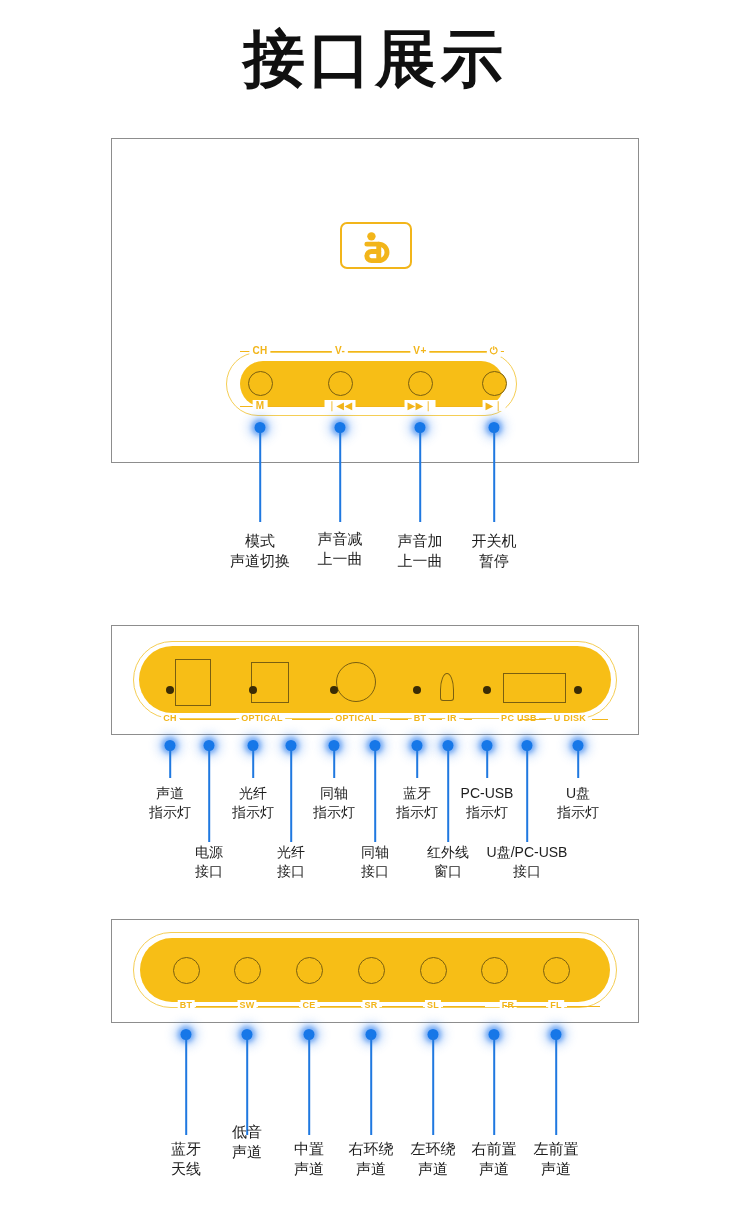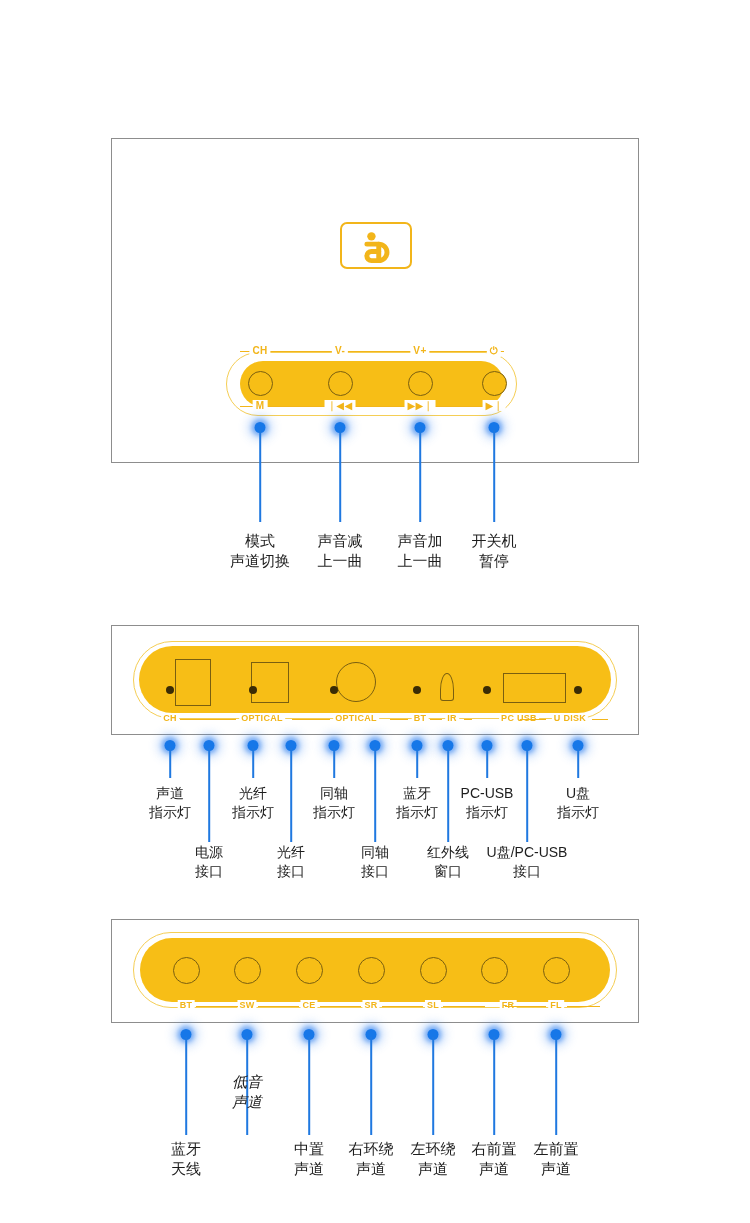--- a/index.html
+++ b/index.html
@@ -210,20 +210,21 @@
     white-space: nowrap;
     transform: translateX(-50%);
   }
   .caption.small { font-size: 14px; line-height: 19px; }
 </style>
 </head>
 <body>
 
 <div class="page">
 
+  <div class="title">接口展示</div>
 
   <div class="panel-frame" id="panel-top-frame"></div>
 
   <div class="logo-box">
     <svg class="logo-glyph" viewBox="0 0 72 47">
       <circle cx="31" cy="13.5" r="4.6" fill="#F2B51A"></circle>
       <path d="M26 22 h13 a9 9 0 0 1 9 9 v0 a9 9 0 0 1 -9 9 h-8 a5 5 0 0 1 0 -10 h8" fill="none" stroke="#F2B51A" stroke-width="5.4" stroke-linecap="round" stroke-linejoin="round"></path>
       <path d="M39 22 v18" fill="none" stroke="#F2B51A" stroke-width="5.4" stroke-linecap="round"></path>
     </svg>
   </div>
@@ -248,21 +249,21 @@
       <div class="strip-tick-label tick-bottom" style="left: 420px;">▶▶❘</div>
       <div class="strip-tick-label tick-bottom" style="left: 494px;">▶❘</div>
       <div class="callout-dot" style="left: 260px; top: 422px;"></div>
       <div class="leader" style="left: 260px; top: 430px; height: 92px;"></div>
       <div class="caption" style="left: 260px; top: 531px;">
         <div>模式</div>
         <div>声道切换</div>
       </div>
       <div class="callout-dot" style="left: 340px; top: 422px;"></div>
       <div class="leader" style="left: 340px; top: 430px; height: 92px;"></div>
-      <div class="caption" style="left: 340px; top: 531px;">
+      <div class="caption" style="left: 340px; top: 531px; font-family: Liberation Mono, monospace;">
         <div>声音减</div>
         <div>上一曲</div>
       </div>
       <div class="callout-dot" style="left: 420px; top: 422px;"></div>
       <div class="leader" style="left: 420px; top: 430px; height: 92px;"></div>
       <div class="caption" style="left: 420px; top: 531px;">
         <div>声音加</div>
         <div>上一曲</div>
       </div>
       <div class="callout-dot" style="left: 494px; top: 422px;"></div>
@@ -396,21 +397,21 @@
       <div class="bot-rule" style="left: 505px; width: 41px;"></div>
       <div class="bot-rule" style="left: 567px; width: 33px;"></div>
       <div class="callout-dot" style="left: 186px; top: 1029px;"></div>
       <div class="leader" style="left: 186px; top: 1037px; height: 98px;"></div>
       <div class="caption" style="left: 186px; top: 1139px;">
         <div>蓝牙</div>
         <div>天线</div>
       </div>
       <div class="callout-dot" style="left: 247px; top: 1029px;"></div>
       <div class="leader" style="left: 247px; top: 1037px; height: 98px;"></div>
-      <div class="caption" style="left: 247px; top: 1072px; font-style: italic;">
+      <div class="caption" style="left: 247px; top: 1122px;">
         <div>低音</div>
         <div>声道</div>
       </div>
       <div class="callout-dot" style="left: 309px; top: 1029px;"></div>
       <div class="leader" style="left: 309px; top: 1037px; height: 98px;"></div>
       <div class="caption" style="left: 309px; top: 1139px;">
         <div>中置</div>
         <div>声道</div>
       </div>
       <div class="callout-dot" style="left: 371px; top: 1029px;"></div>

